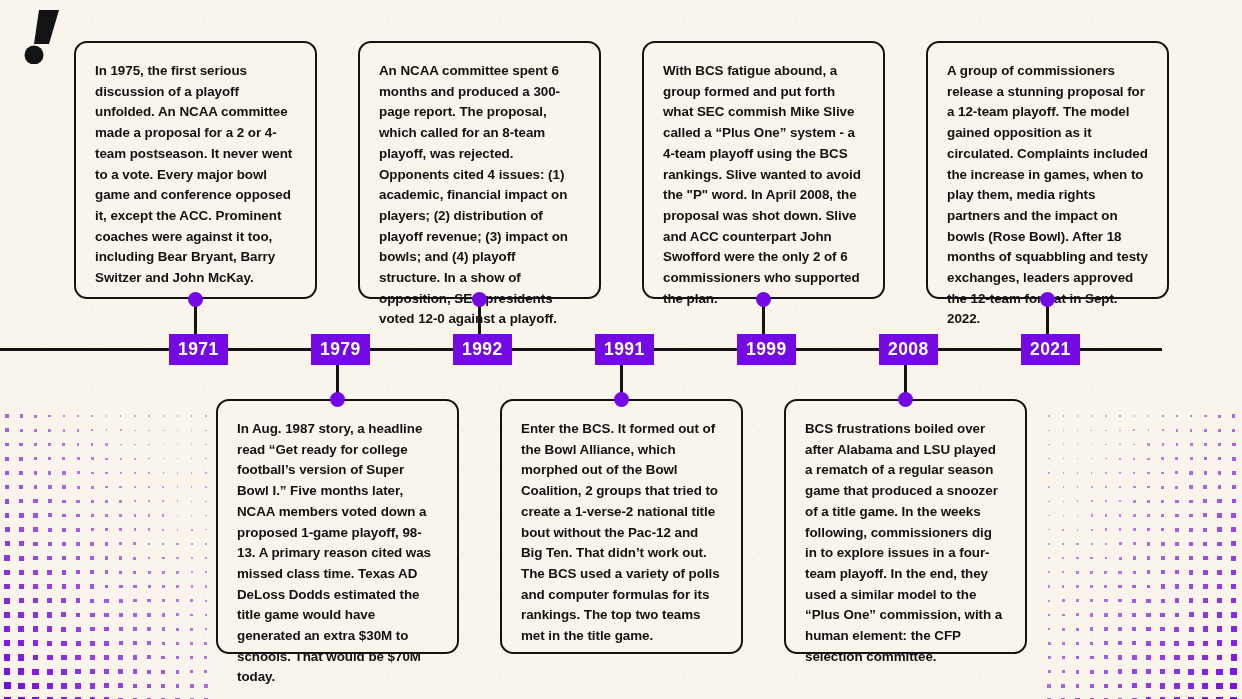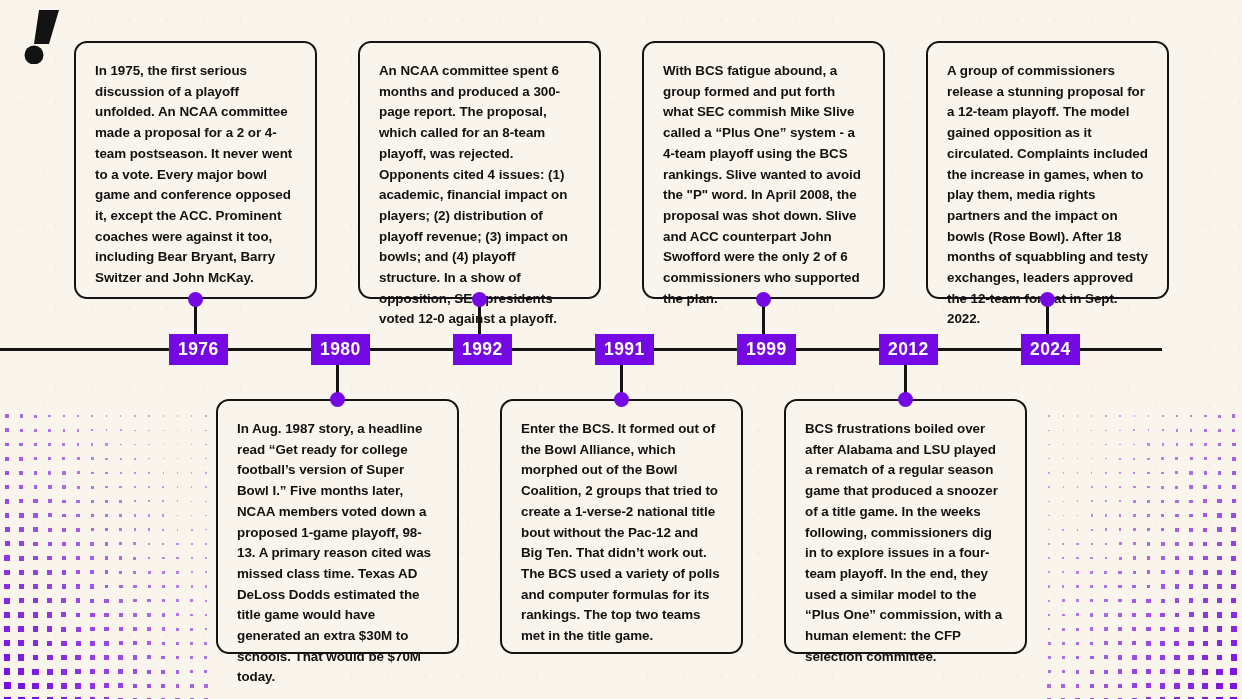--- a/index.html
+++ b/index.html
@@ -736,27 +736,27 @@
   </div>
 
 <svg class="logo" viewBox="0 0 42 56">
   <polygon points="17,2 37,2 27,36 12,36" fill="#131313"></polygon>
   <circle cx="12" cy="47" r="9.5" fill="#131313"></circle>
 </svg>
 
 <div class="axis-line"></div>
 
 <div id="milestones">
-    <div class="year-badge" style="left: 169px;">1976</div>
+    <div class="year-badge" style="left: 169px;">1971</div>
     <div class="card card-top" style="left: 74px; width: 243px;">
       <p>In 1975, the first serious discussion of a playoff unfolded. An NCAA committee made a proposal for a 2 or 4-team postseason. It never went to a vote. Every major bowl game and conference opposed it, except the ACC. Prominent coaches were against it too, including Bear Bryant, Barry Switzer and John McKay.</p>
     </div>
     <div class="stem" style="left: 194px; top: 299px; height: 35px;"></div>
     <div class="node" style="left: 188px; top: 291.5px;"></div>
-    <div class="year-badge" style="left: 311px;">1980</div>
+    <div class="year-badge" style="left: 311px;">1979</div>
     <div class="card card-bottom" style="left: 216px; width: 243px;">
       <p>In Aug. 1987 story, a headline read “Get ready for college football’s version of Super Bowl I.” Five months later, NCAA members voted down a proposed 1-game playoff, 98-13. A primary reason cited was missed class time. Texas AD DeLoss Dodds estimated the title game would have generated an extra $30M to schools. That would be $70M today.</p>
     </div>
     <div class="stem" style="left: 336px; top: 365px; height: 34px;"></div>
     <div class="node" style="left: 330px; top: 391.5px;"></div>
     <div class="year-badge" style="left: 453px;">1992</div>
     <div class="card card-top" style="left: 358px; width: 243px;">
       <p>An NCAA committee spent 6 months and produced a 300-page report. The proposal, which called for an 8-team playoff, was rejected. Opponents cited 4 issues: (1) academic, financial impact on players; (2) distribution of playoff revenue; (3) impact on bowls; and (4) playoff structure. In a show of opposition, SEC presidents voted 12-0 against a playoff.</p>
     </div>
     <div class="stem" style="left: 478px; top: 299px; height: 35px;"></div>
@@ -766,27 +766,27 @@
       <p>Enter the BCS. It formed out of the Bowl Alliance, which morphed out of the Bowl Coalition, 2 groups that tried to create a 1-verse-2 national title bout without the Pac-12 and Big Ten. That didn’t work out. The BCS used a variety of polls and computer formulas for its rankings. The top two teams met in the title game.</p>
     </div>
     <div class="stem" style="left: 620px; top: 365px; height: 34px;"></div>
     <div class="node" style="left: 614px; top: 391.5px;"></div>
     <div class="year-badge" style="left: 737px;">1999</div>
     <div class="card card-top" style="left: 642px; width: 243px;">
       <p>With BCS fatigue abound, a group formed and put forth what SEC commish Mike Slive called a “Plus One” system - a 4-team playoff using the BCS rankings. Slive wanted to avoid the "P" word. In April 2008, the proposal was shot down. Slive and ACC counterpart John Swofford were the only 2 of 6 commissioners who supported the plan.</p>
     </div>
     <div class="stem" style="left: 762px; top: 299px; height: 35px;"></div>
     <div class="node" style="left: 756px; top: 291.5px;"></div>
-    <div class="year-badge" style="left: 879px;">2012</div>
+    <div class="year-badge" style="left: 879px;">2008</div>
     <div class="card card-bottom" style="left: 784px; width: 243px;">
       <p>BCS frustrations boiled over after Alabama and LSU played a rematch of a regular season game that produced a snoozer of a title game. In the weeks following, commissioners dig in to explore issues in a four-team playoff. In the end, they used a similar model to the “Plus One” commission, with a human element: the CFP selection committee.</p>
     </div>
     <div class="stem" style="left: 904px; top: 365px; height: 34px;"></div>
     <div class="node" style="left: 898px; top: 391.5px;"></div>
-    <div class="year-badge" style="left: 1021px;">2024</div>
+    <div class="year-badge" style="left: 1021px;">2021</div>
     <div class="card card-top" style="left: 926px; width: 243px;">
       <p>A group of commissioners release a stunning proposal for a 12-team playoff. The model gained opposition as it circulated. Complaints included the increase in games, when to play them, media rights partners and the impact on bowls (Rose Bowl). After 18 months of squabbling and testy exchanges, leaders approved the 12-team format in Sept. 2022.</p>
     </div>
     <div class="stem" style="left: 1046px; top: 299px; height: 35px;"></div>
     <div class="node" style="left: 1040px; top: 291.5px;"></div>
   </div>
 
 <div class="grain"></div>
 
 </body></html>

